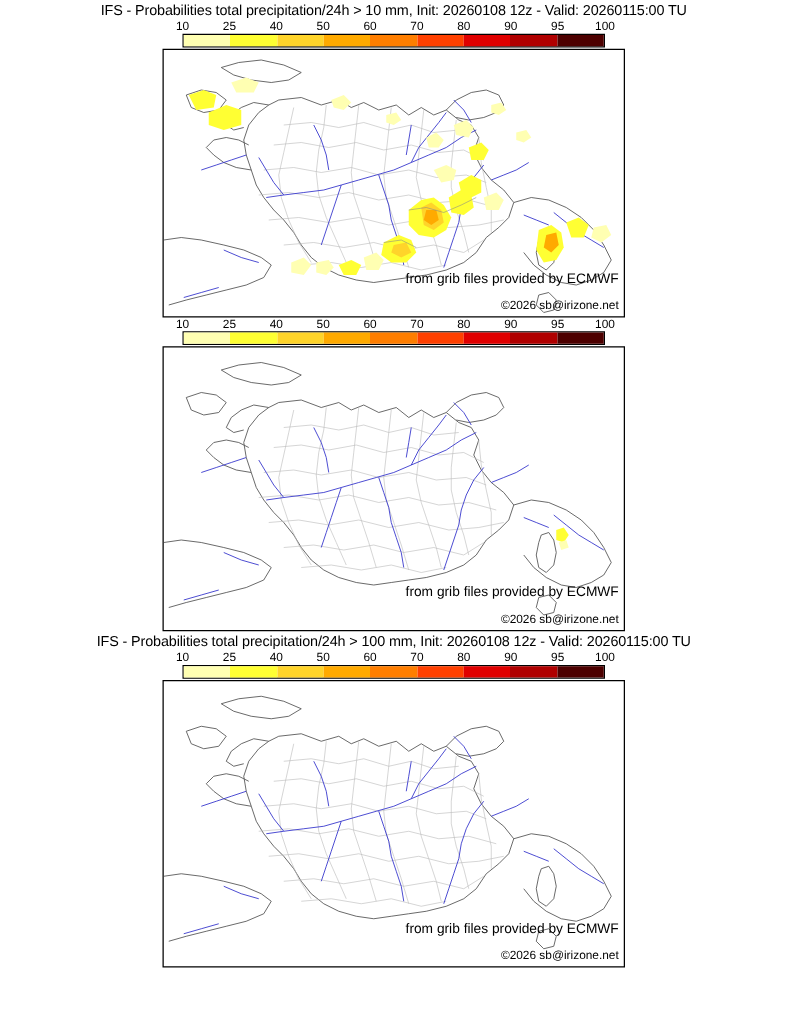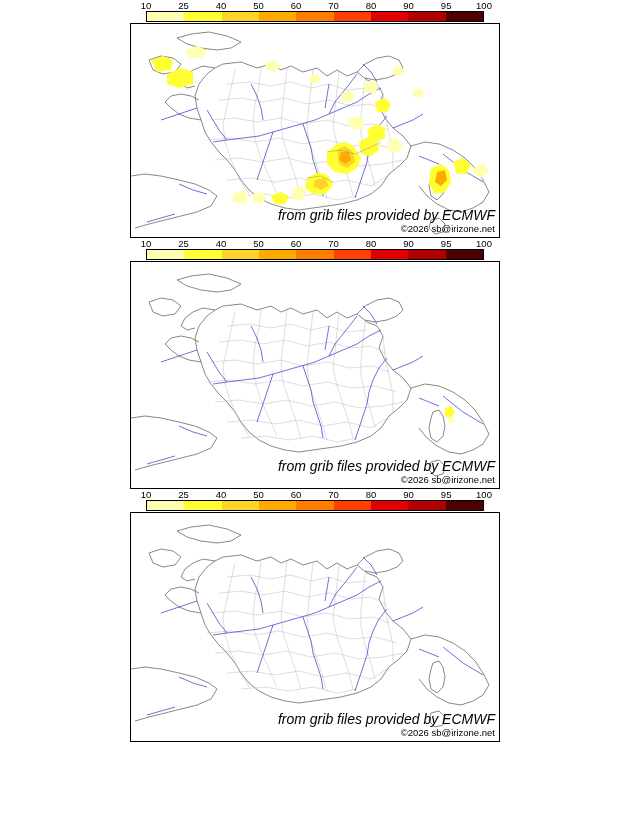--- a/index.html
+++ b/index.html
@@ -68,41 +68,41 @@
     overflow: hidden;
   }
   .map-wrap svg {
     position: absolute;
     top: 0;
     left: 0;
   }
   .credit-grib {
     position: absolute;
     right: 4px;
-    bottom: 14px;
-    font-size: 14px;
+    bottom: 24px;
+    font-size: 11px;
     color: #000;
     white-space: nowrap;
-    font-style: italic;
   }
   .credit-copy {
     position: absolute;
     right: 4px;
     bottom: 3px;
     font-size: 9.5px;
     color: #000;
     white-space: nowrap;
   }
   .panel2 .map-wrap { height: 228px; }
   .panel3 .map-wrap { height: 230px; }
 </style>
 </head>
 <body>
 
 <div class="panel panel1">
+  <div class="panel-title">IFS - Probabilities total precipitation/24h &gt; 10 mm, Init: 20260108 12z - Valid: 20260115:00 TU</div>
 
   <div class="legend">
     <div class="legend-ticks">
       <span style="left:0%">10</span>
       <span style="left:11.1%">25</span>
       <span style="left:22.2%">40</span>
       <span style="left:33.3%">50</span>
       <span style="left:44.4%">60</span>
       <span style="left:55.5%">70</span>
       <span style="left:66.6%">80</span>
@@ -321,20 +321,21 @@
         <path d="M314,146 L320,144 L324,150 L320,156 L314,154 Z" fill="#ffff33"></path>
         <path d="M316,156 L322,154 L324,160 L318,162 Z" fill="#ffffb2"></path>
       </g>
     </svg>
     <div class="credit-grib">from grib files provided by ECMWF</div>
     <div class="credit-copy">©2026 sb@irizone.net</div>
   </div>
 </div>
 
 <div class="panel panel3">
+  <div class="panel-title">IFS - Probabilities total precipitation/24h &gt; 100 mm, Init: 20260108 12z - Valid: 20260115:00 TU</div>
 
   <div class="legend">
     <div class="legend-ticks">
       <span style="left:0%">10</span>
       <span style="left:11.1%">25</span>
       <span style="left:22.2%">40</span>
       <span style="left:33.3%">50</span>
       <span style="left:44.4%">60</span>
       <span style="left:55.5%">70</span>
       <span style="left:66.6%">80</span>

